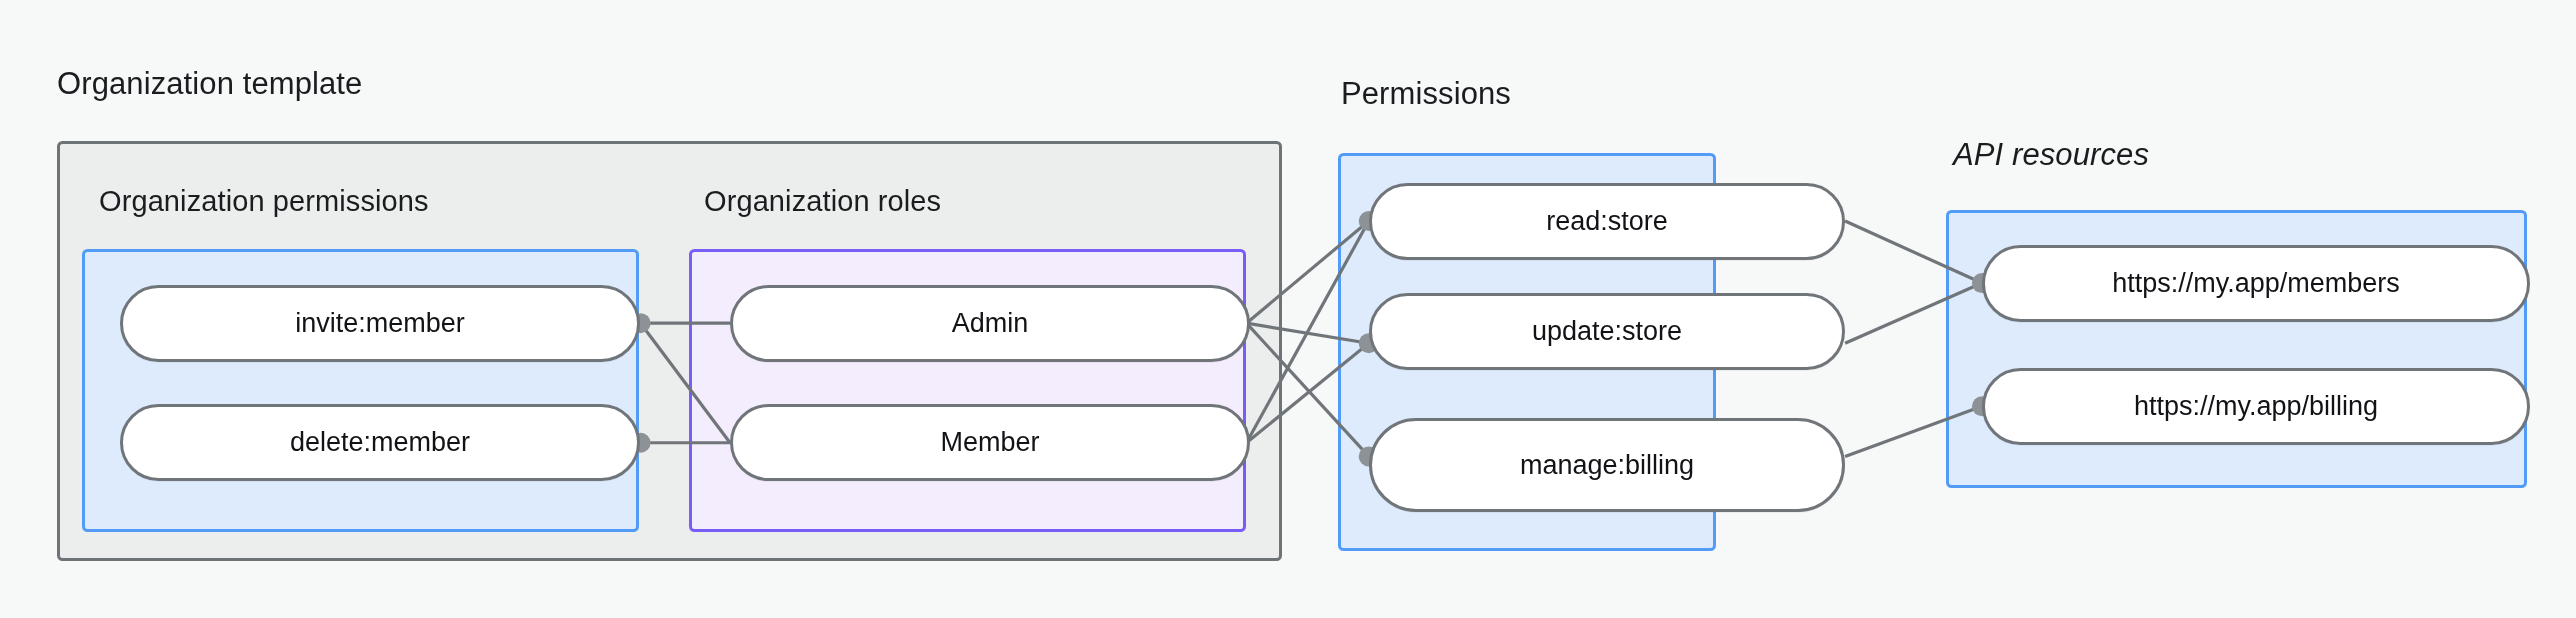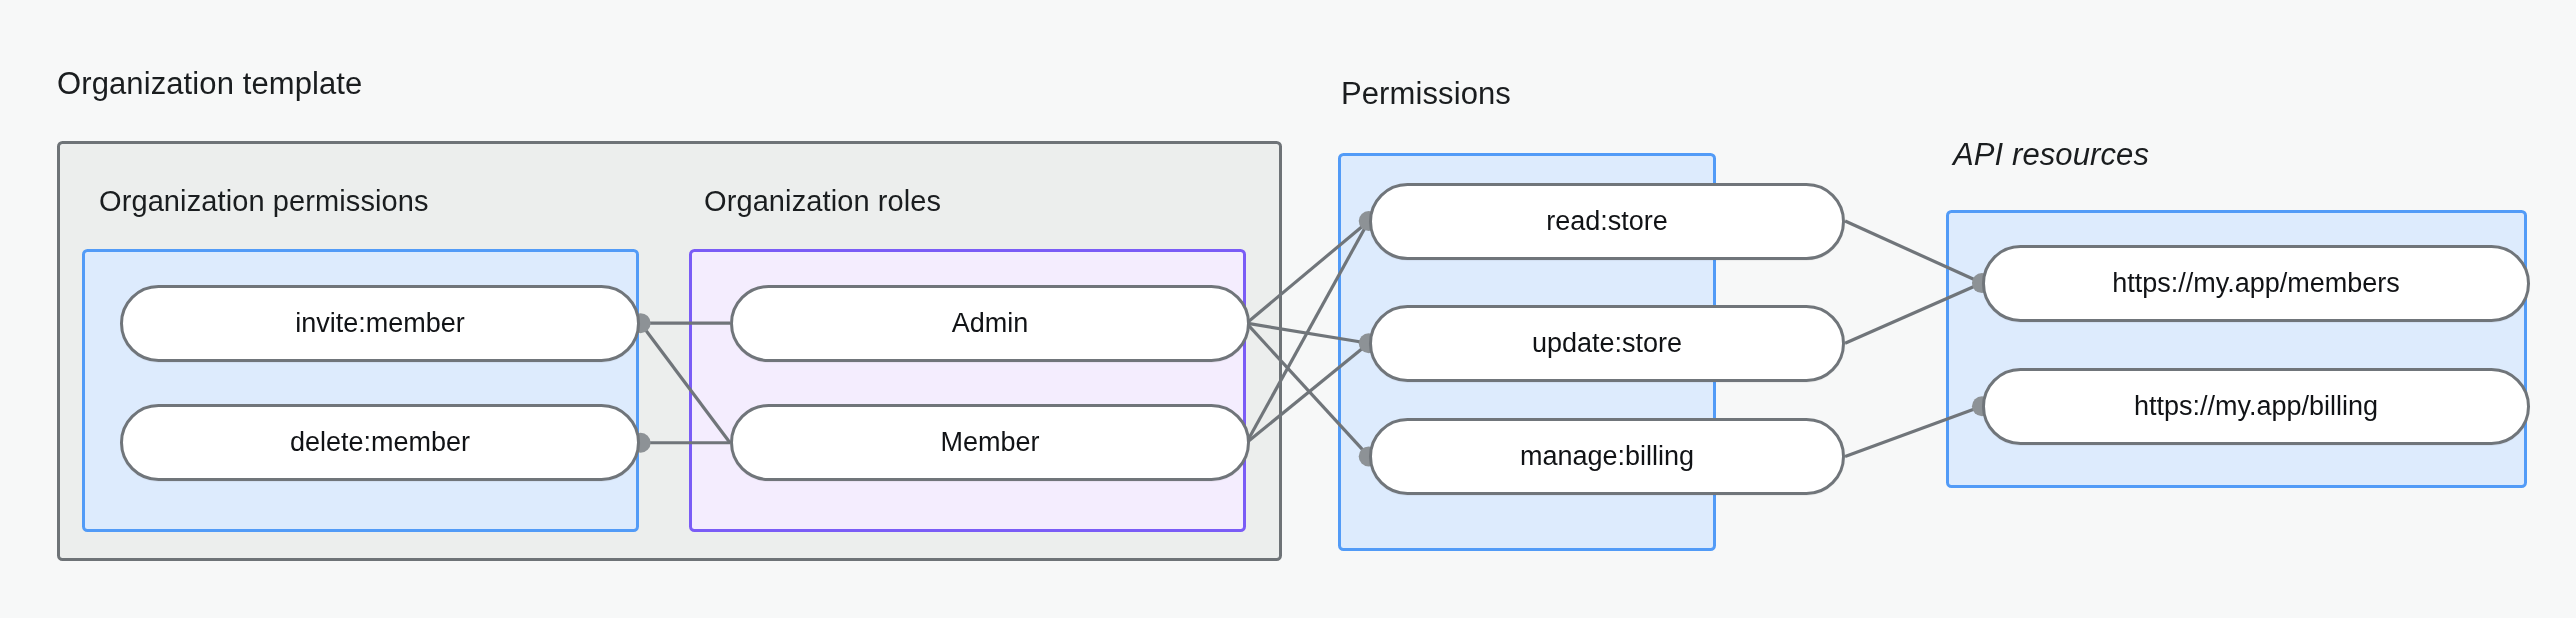--- a/index.html
+++ b/index.html
@@ -62,22 +62,22 @@
   }
 
   
   .n-invite {left:120px;top:285px;width:520px;height:77px;}
   .n-delete {left:120px;top:404px;width:520px;height:77px;}
   
   .n-admin  {left:730px;top:285px;width:520px;height:77px;}
   .n-member {left:730px;top:404px;width:520px;height:77px;}
   
   .n-read   {left:1369px;top:183px;width:476px;height:77px;}
-  .n-update {left:1369px;top:305px;width:476px;height:77px;}
-  .n-manage {left:1369px;top:418px;width:476px;height:77px;}
+  .n-update {left:1369px;top:293px;width:476px;height:77px;}
+  .n-manage {left:1369px;top:418px;width:476px;height:94px;}
   
   .n-members{left:1982px;top:245px;width:548px;height:77px;}
   .n-billing{left:1982px;top:368px;width:548px;height:77px;}
 
   
   #edges{position:absolute;left:0;top:0;width:2576px;height:619px;pointer-events:none;}
   .edge{stroke:#70757a;stroke-width:3.5;fill:none;}
   .endpoint{fill:#8d9296;}
 
   

